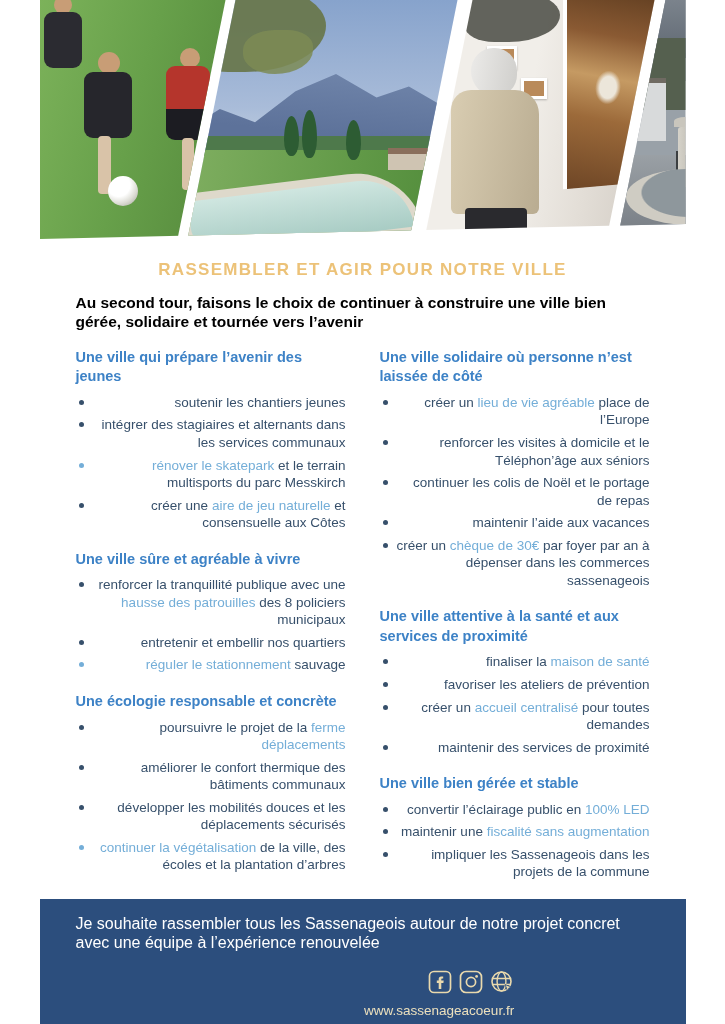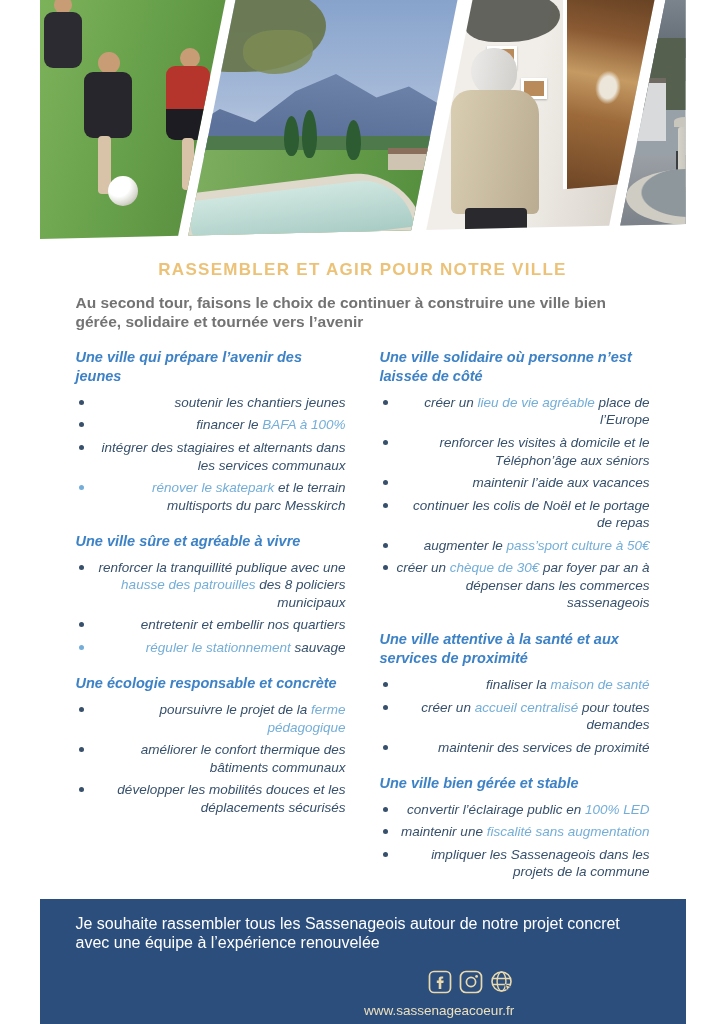--- a/index.html
+++ b/index.html
@@ -69,23 +69,23 @@
   .basin{left:8px;bottom:14px;width:124px;height:56px;border-radius:50%;
          background:radial-gradient(ellipse at 50% 42%,#8e979c 0 52%,#cfccc3 54%);}
   .pillar{left:60px;bottom:52px;width:20px;height:60px;
           background:linear-gradient(90deg,#d6d3ca,#b4b1a8);border-radius:3px 3px 0 0;
           box-shadow:-8px 18px 0 -6px #3c3f41,10px 20px 0 -6px #3c3f41;}
   .pillarcap{position:absolute;left:-4px;top:-10px;width:28px;height:10px;background:#c9c6bd;border-radius:40% 40% 0 0;}
   
   .tagline{margin-top:21px;text-align:center;font-size:17px;font-weight:bold;
            letter-spacing:1.3px;color:#ecc278;}
   .intro{padding:0 36px;margin-top:13px;font-size:15.5px;font-weight:bold;
-         color:#737373;line-height:1.25;}
+         color:#000000;line-height:1.25;}
   .columns{display:flex;gap:34px;padding:0 36px;margin-top:16px;}
-  .col{flex:1;min-width:0;font-style:italic;}
+  .col{flex:1;min-width:0;}
   .sec{margin-bottom:18px;}
   .sec h3{margin:0 0 7px 0;font-size:14.5px;font-weight:bold;color:#3d82c6;line-height:1.35;}
   .sec ul{list-style:none;margin:0;padding:0;text-align:right;}
   .sec li{position:relative;padding-left:17px;margin-bottom:5px;
           font-size:13.5px;color:#37506b;line-height:1.3;}
   .sec li::before{content:"";position:absolute;left:3px;top:6px;width:5px;height:5px;
           border-radius:50%;background:#37506b;}
   .sec li.hl-first::before{background:#74aed8;}
   .hl{color:#74aed8;}
   
@@ -160,58 +160,59 @@
 
   <div class="tagline">RASSEMBLER ET AGIR POUR NOTRE VILLE</div>
   <div class="intro">Au second tour, faisons le choix de continuer à construire une ville bien gérée, solidaire et tournée vers l’avenir</div>
 
   <div class="columns">
     <div class="col" id="col-left">
         <section class="sec">
           <h3>Une ville qui prépare l’avenir des jeunes</h3>
           <ul>
             <li><span class="">soutenir les chantiers jeunes</span></li>
-            <li><span class="">financer le </span><span class="hl">BAFA à 100%</span></li>
             <li><span class="">intégrer des stagiaires et alternants dans les services communaux</span></li>
             <li class="hl-first"><span class="hl">rénover le skatepark</span><span class=""> et le terrain multisports du parc Messkirch</span></li>
+            <li><span class="">créer une </span><span class="hl">aire de jeu naturelle</span><span class=""> et consensuelle aux Côtes</span></li>
           </ul>
         </section>
         <section class="sec">
           <h3>Une ville sûre et agréable à vivre</h3>
           <ul>
             <li><span class="">renforcer la tranquillité publique avec une </span><span class="hl">hausse des patrouilles</span><span class=""> des 8 policiers municipaux</span></li>
             <li><span class="">entretenir et embellir nos quartiers</span></li>
             <li class="hl-first"><span class="hl">réguler le stationnement</span><span class=""> sauvage</span></li>
           </ul>
         </section>
         <section class="sec">
           <h3>Une écologie responsable et concrète</h3>
           <ul>
-            <li><span class="">poursuivre le projet de la </span><span class="hl">ferme pédagogique</span></li>
+            <li><span class="">poursuivre le projet de la </span><span class="hl">ferme déplacements</span></li>
             <li><span class="">améliorer le confort thermique des bâtiments communaux</span></li>
             <li><span class="">développer les mobilités douces et les déplacements sécurisés</span></li>
+            <li class="hl-first"><span class="hl">continuer la végétalisation</span><span class=""> de la ville, des écoles et la plantation d’arbres</span></li>
           </ul>
         </section>
       </div>
     <div class="col" id="col-right">
         <section class="sec">
           <h3>Une ville solidaire où personne n’est laissée de côté</h3>
           <ul>
             <li><span class="">créer un </span><span class="hl">lieu de vie agréable</span><span class=""> place de l’Europe</span></li>
             <li><span class="">renforcer les visites à domicile et le Téléphon’âge aux séniors</span></li>
+            <li><span class="">continuer les colis de Noël et le portage de repas</span></li>
             <li><span class="">maintenir l’aide aux vacances</span></li>
-            <li><span class="">continuer les colis de Noël et le portage de repas</span></li>
-            <li><span class="">augmenter le </span><span class="hl">pass’sport culture à 50€</span></li>
             <li><span class="">créer un </span><span class="hl">chèque de 30€</span><span class=""> par foyer par an à dépenser dans les commerces sassenageois</span></li>
           </ul>
         </section>
         <section class="sec">
           <h3>Une ville attentive à la santé et aux services de proximité</h3>
           <ul>
             <li><span class="">finaliser la </span><span class="hl">maison de santé</span></li>
+            <li><span class="">favoriser les ateliers de prévention</span></li>
             <li><span class="">créer un </span><span class="hl">accueil centralisé</span><span class=""> pour toutes demandes</span></li>
             <li><span class="">maintenir des services de proximité</span></li>
           </ul>
         </section>
         <section class="sec">
           <h3>Une ville bien gérée et stable</h3>
           <ul>
             <li><span class="">convertir l’éclairage public en </span><span class="hl">100% LED</span></li>
             <li><span class="">maintenir une </span><span class="hl">fiscalité sans augmentation</span></li>
             <li><span class="">impliquer les Sassenageois dans les projets de la commune</span></li>

